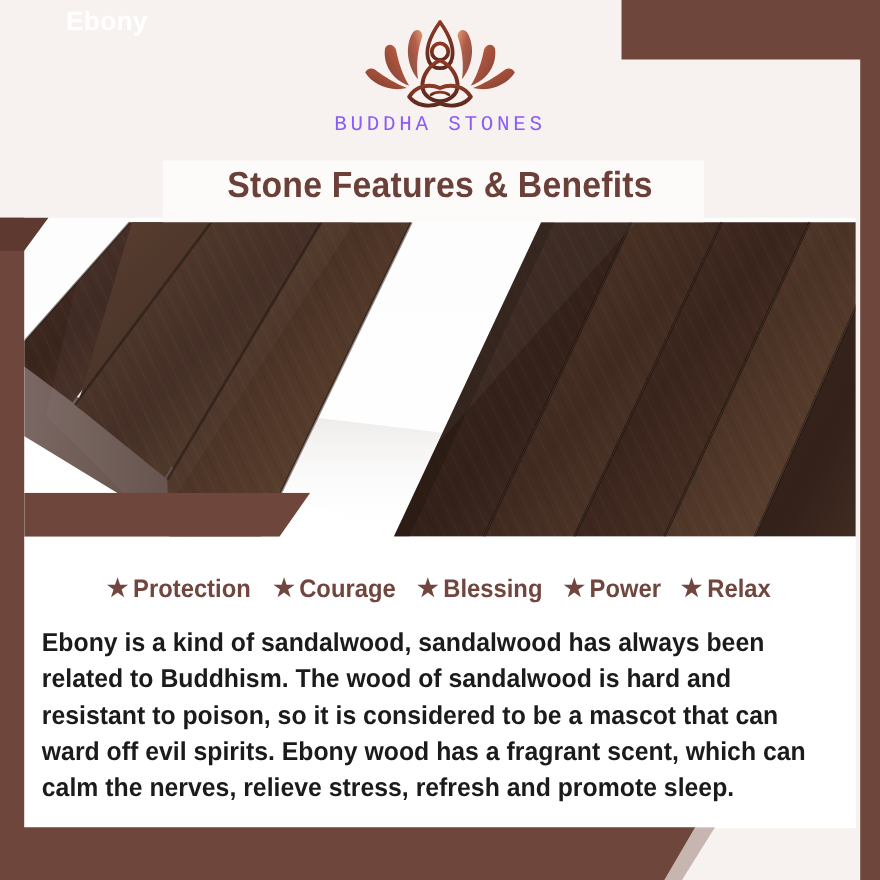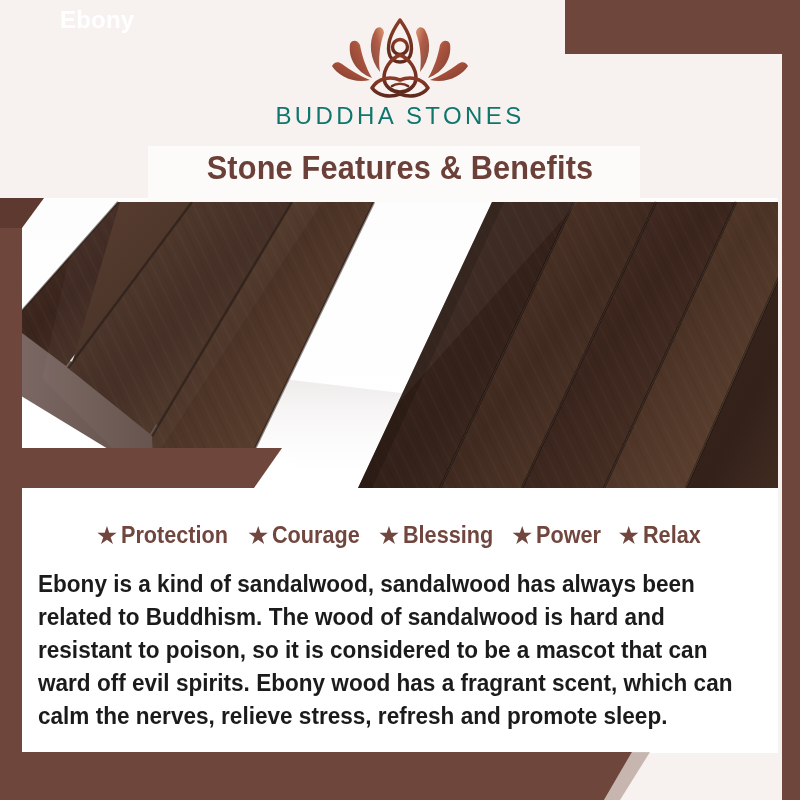--- a/index.html
+++ b/index.html
@@ -53,24 +53,24 @@
     justify-content: flex-start;
   }
   .logo-mark {
     margin-top: 14px;
     width: 160px;
     height: 86px;
     display: block;
   }
   .logo-word {
     margin-top: 2px;
-    font-family: Liberation Sans, sans-serif;
-    font-size: 24px;
+    font-family: Liberation Mono, monospace;
+    font-size: 19px;
     letter-spacing: 3.4px;
-    color: #0f766e;
+    color: #8b5cf6;
     white-space: nowrap;
   }
 
   
   .title-strip {
     position: absolute;
     left: 148px;
     top: 146px;
     width: 492px;
     height: 56px;

